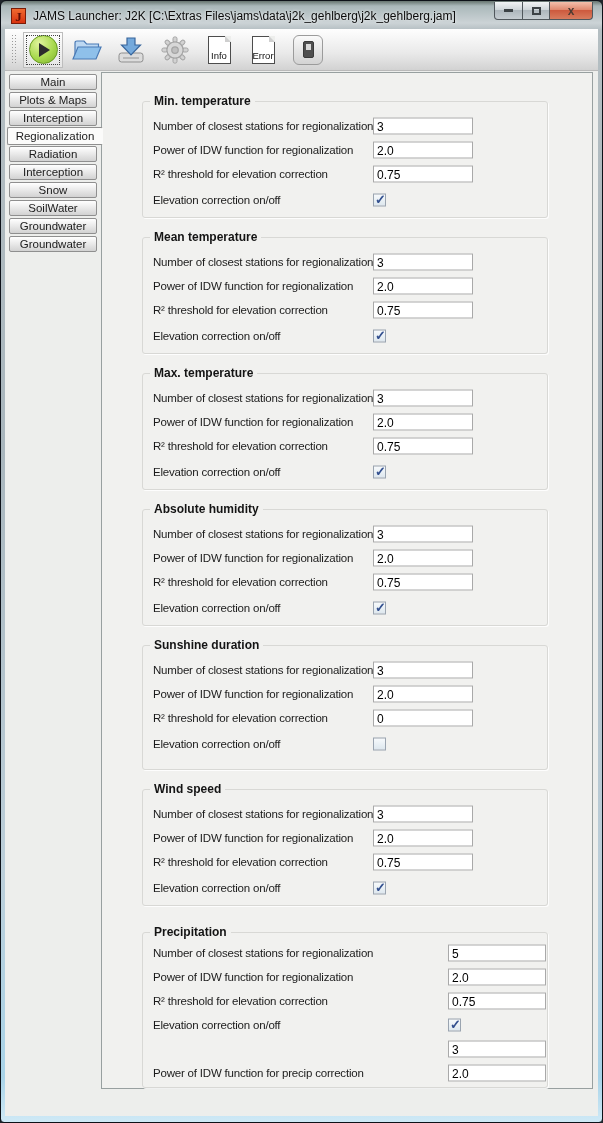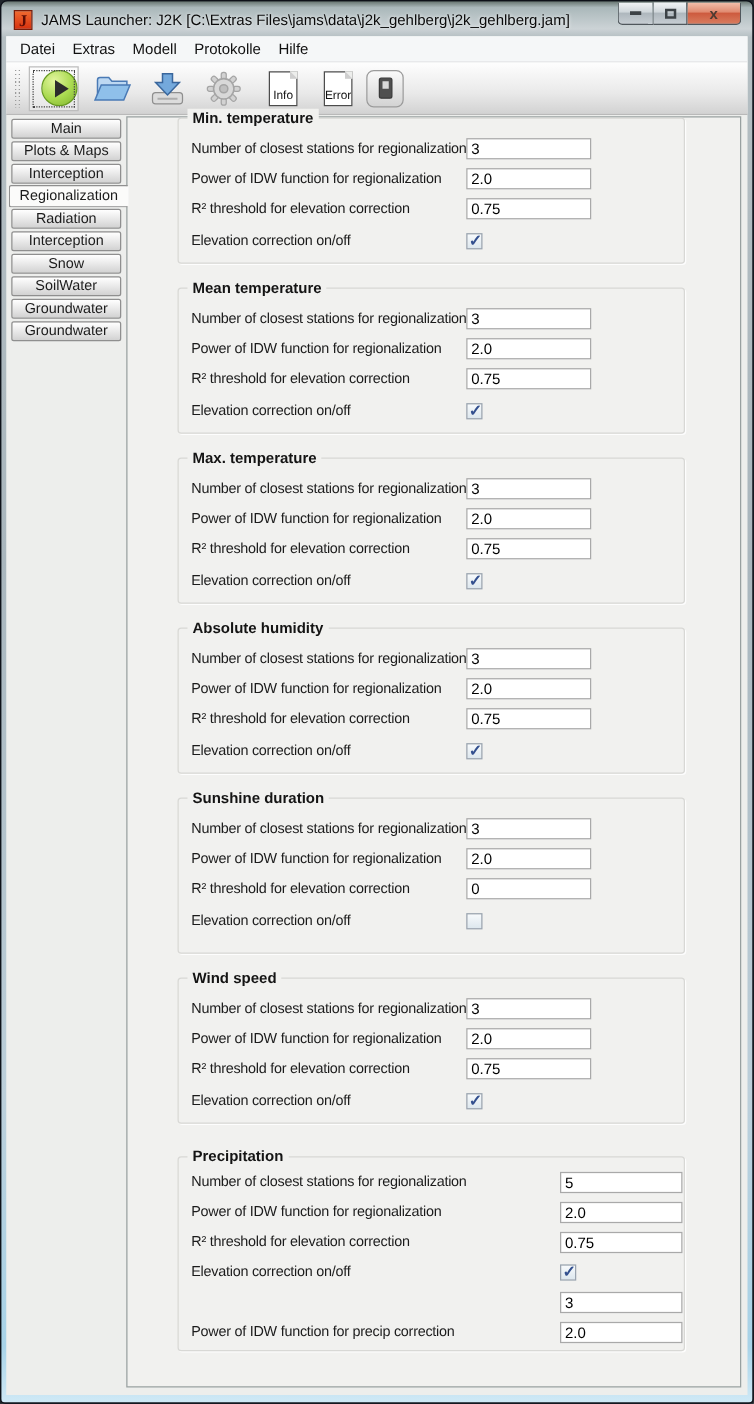--- a/index.html
+++ b/index.html
@@ -32,21 +32,21 @@
 
   .menubar { height:21px; background:#f5f7f8; border-bottom:1px solid #e3e5e6; display:flex; align-items:center; padding-left:4px; }
   .menu-item { font-size:12px; color:#101010; padding:2px 7px; }
 
   .toolbar { height:42px; background:linear-gradient(#fefefe,#e9e9e9 60%,#d2d2d2); border-bottom:1px solid #b9b9b9;
     display:flex; align-items:center; padding-left:6px; }
   .tb-handle { width:6px; height:30px; margin-right:6px;
     background:repeating-linear-gradient(180deg,#9a9a9a 0 1px,transparent 1px 3px),
                repeating-linear-gradient(180deg,#9a9a9a 0 1px,transparent 1px 3px);
     background-size:1px 100%,1px 100%; background-position:1px 0,4px 0; background-repeat:no-repeat; }
-  .tb-btn { position:relative; width:40px; height:36px; margin-right:4px; display:flex; align-items:center; justify-content:flex-end;
+  .tb-btn { position:relative; width:40px; height:36px; margin-right:4px; display:flex; align-items:center; justify-content:center;
     background:transparent; border:1px solid transparent; }
   .tb-btn.focused { background:linear-gradient(#fdfdfd,#e6e6e6); border:1px solid #bdbdbd; }
   .tb-btn.focused::after { content:""; position:absolute; inset:2px; border:1px dotted #444; pointer-events:none; }
   .play-circle { width:29px; height:29px; border-radius:50%; border:1px solid #679a21;
     background:radial-gradient(circle at 35% 28%, #e2f59e, #a8d94e 55%, #7eb22d); display:flex; align-items:center; justify-content:center; }
   .play-tri { width:0; height:0; border-left:11px solid #2c2c2c; border-top:7px solid transparent; border-bottom:7px solid transparent; margin-left:3px; }
   .doc { width:23px; height:28px; background:#fff; border:1px solid #4c4c4c; position:relative; display:flex; align-items:flex-end; justify-content:center; }
   .doc::before { content:""; position:absolute; top:-1px; right:-1px; width:0; height:0;
     border-left:6px solid #cfcfcf; border-top:6px solid #edeeec; }
   .doc-label { font-size:9.5px; color:#111; padding-bottom:2px; }
@@ -101,27 +101,20 @@
           <span class="glyph-max"></span>
         </div>
       <div class="winbtn close">
           <span class="glyph-close">x</span>
         </div>
     </div>
   </div>
 
   <div class="client">
 
-    <div class="menubar">
-      <span class="menu-item">Datei</span>
-      <span class="menu-item">Extras</span>
-      <span class="menu-item">Modell</span>
-      <span class="menu-item">Protokolle</span>
-      <span class="menu-item">Hilfe</span>
-    </div>
 
     <div class="toolbar">
       <div class="tb-handle"></div>
 
       <div class="tb-btn focused">
         <div class="play-circle">
             <div class="play-tri"></div>
           </div>
       </div>
 
@@ -182,21 +175,21 @@
       <div class="sidebar-tab selected" style="top:56px">Regionalization</div>
       <div class="sidebar-tab" style="top:75px">Radiation</div>
       <div class="sidebar-tab" style="top:93px">Interception</div>
       <div class="sidebar-tab" style="top:111px">Snow</div>
       <div class="sidebar-tab" style="top:129px">SoilWater</div>
       <div class="sidebar-tab" style="top:147px">Groundwater</div>
       <div class="sidebar-tab" style="top:165px">Groundwater</div>
 
       <div class="main-panel">
 
-        <div class="group" style="margin-top:0; height:117px">
+        <div class="group" style="margin-top:28px; height:117px">
           <div class="group-title">Min. temperature</div>
           <div class="gb">
             <div class="row">
                 <span class="lbl">Number of closest stations for regionalization</span>
                 <input class="txt" type="text" value="3" style="">
               </div>
             <div class="row">
                 <span class="lbl">Power of IDW function for regionalization</span>
                 <input class="txt" type="text" value="2.0" style="">
               </div>

